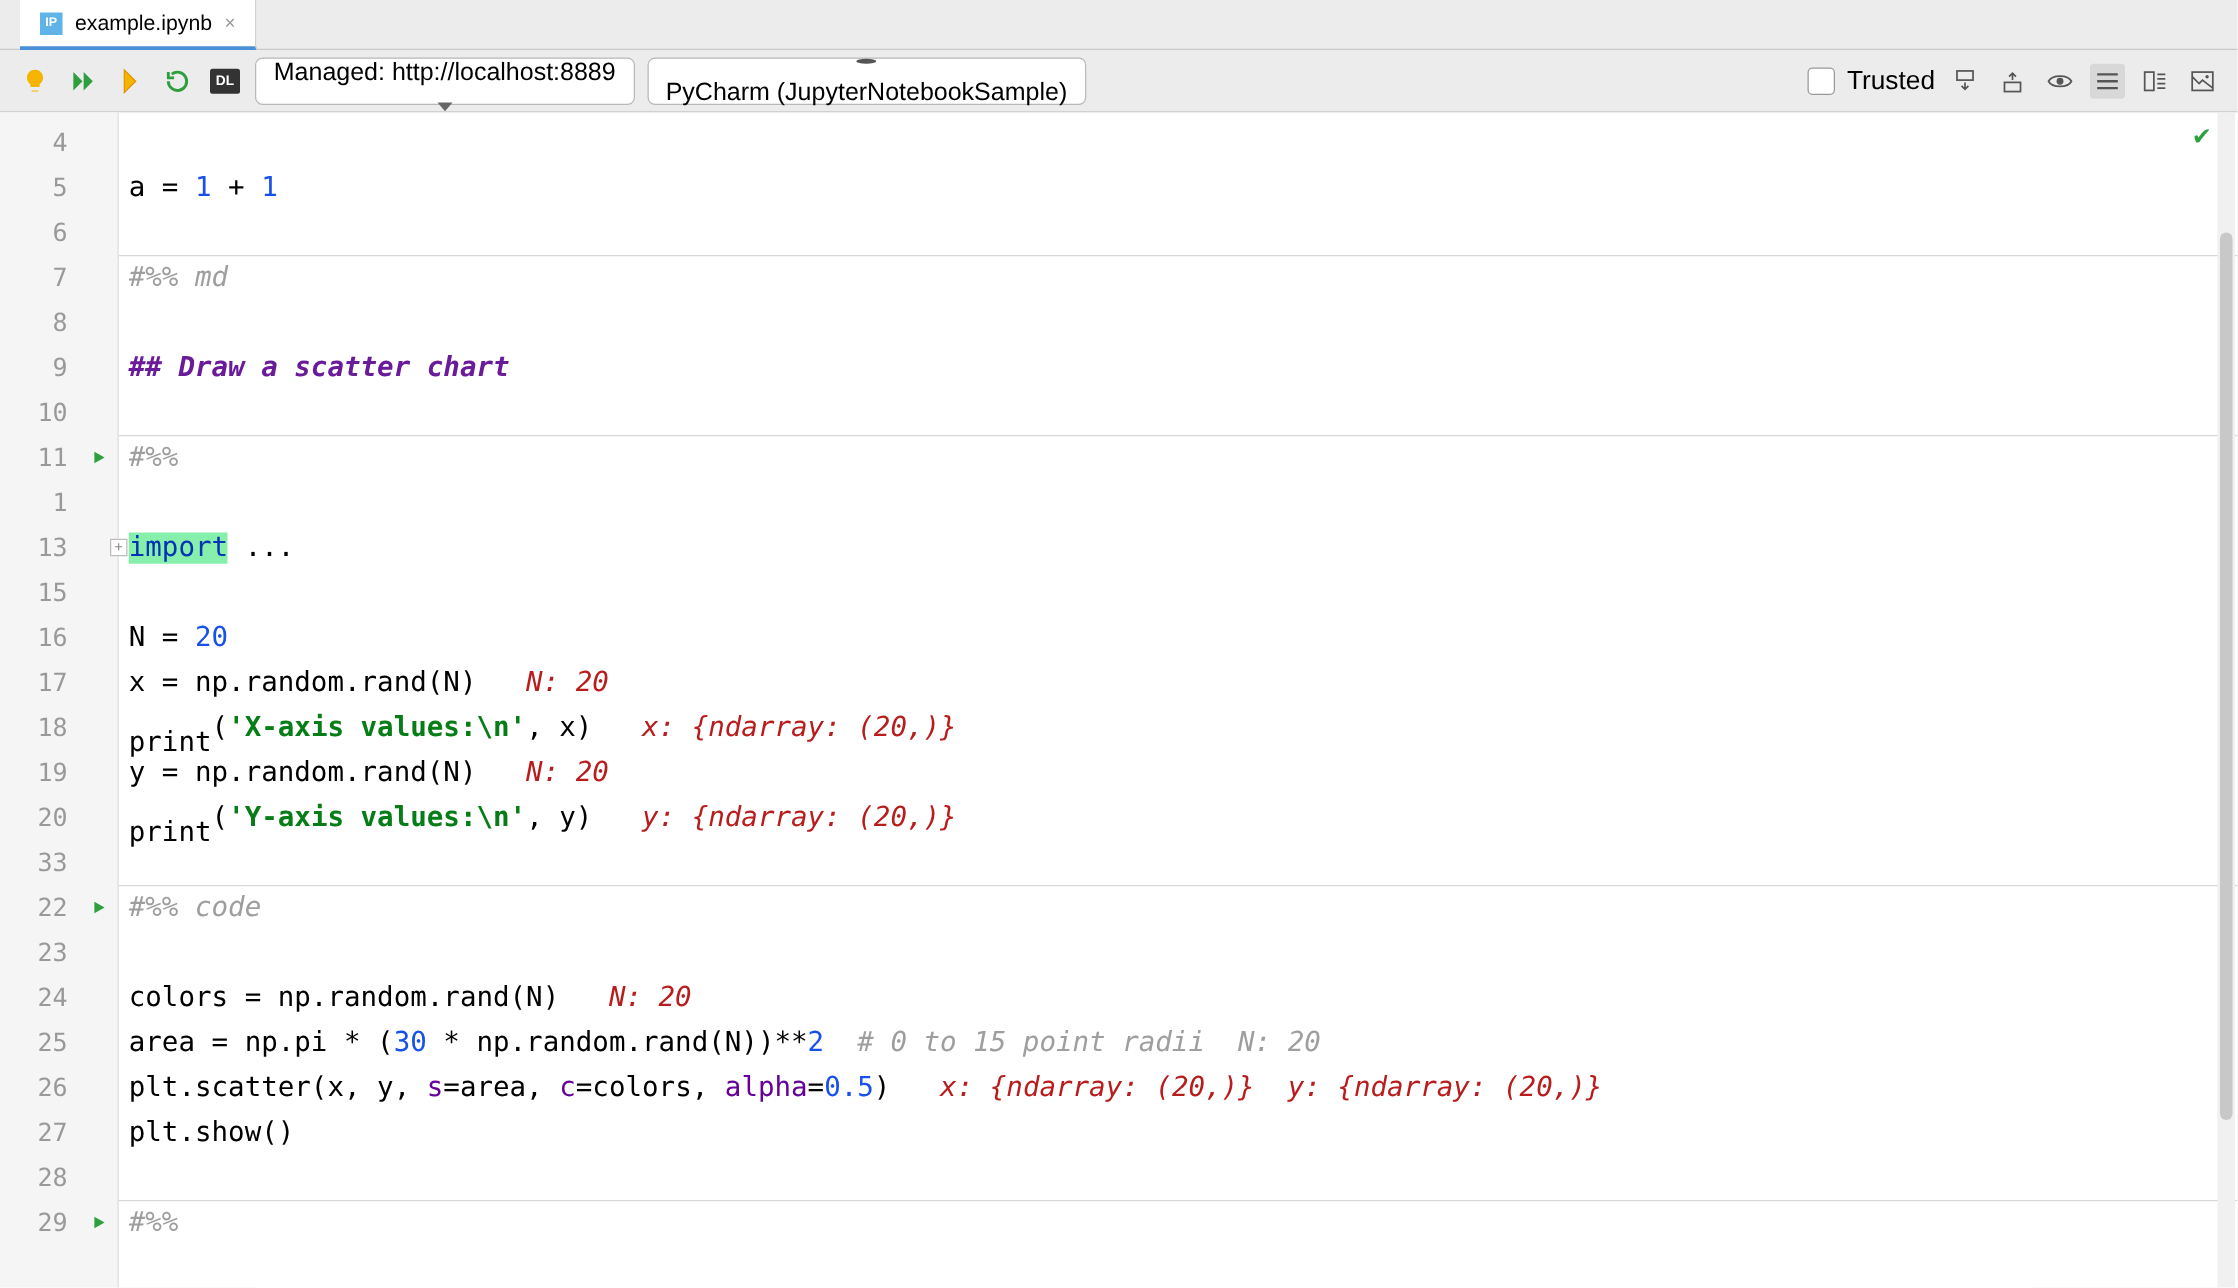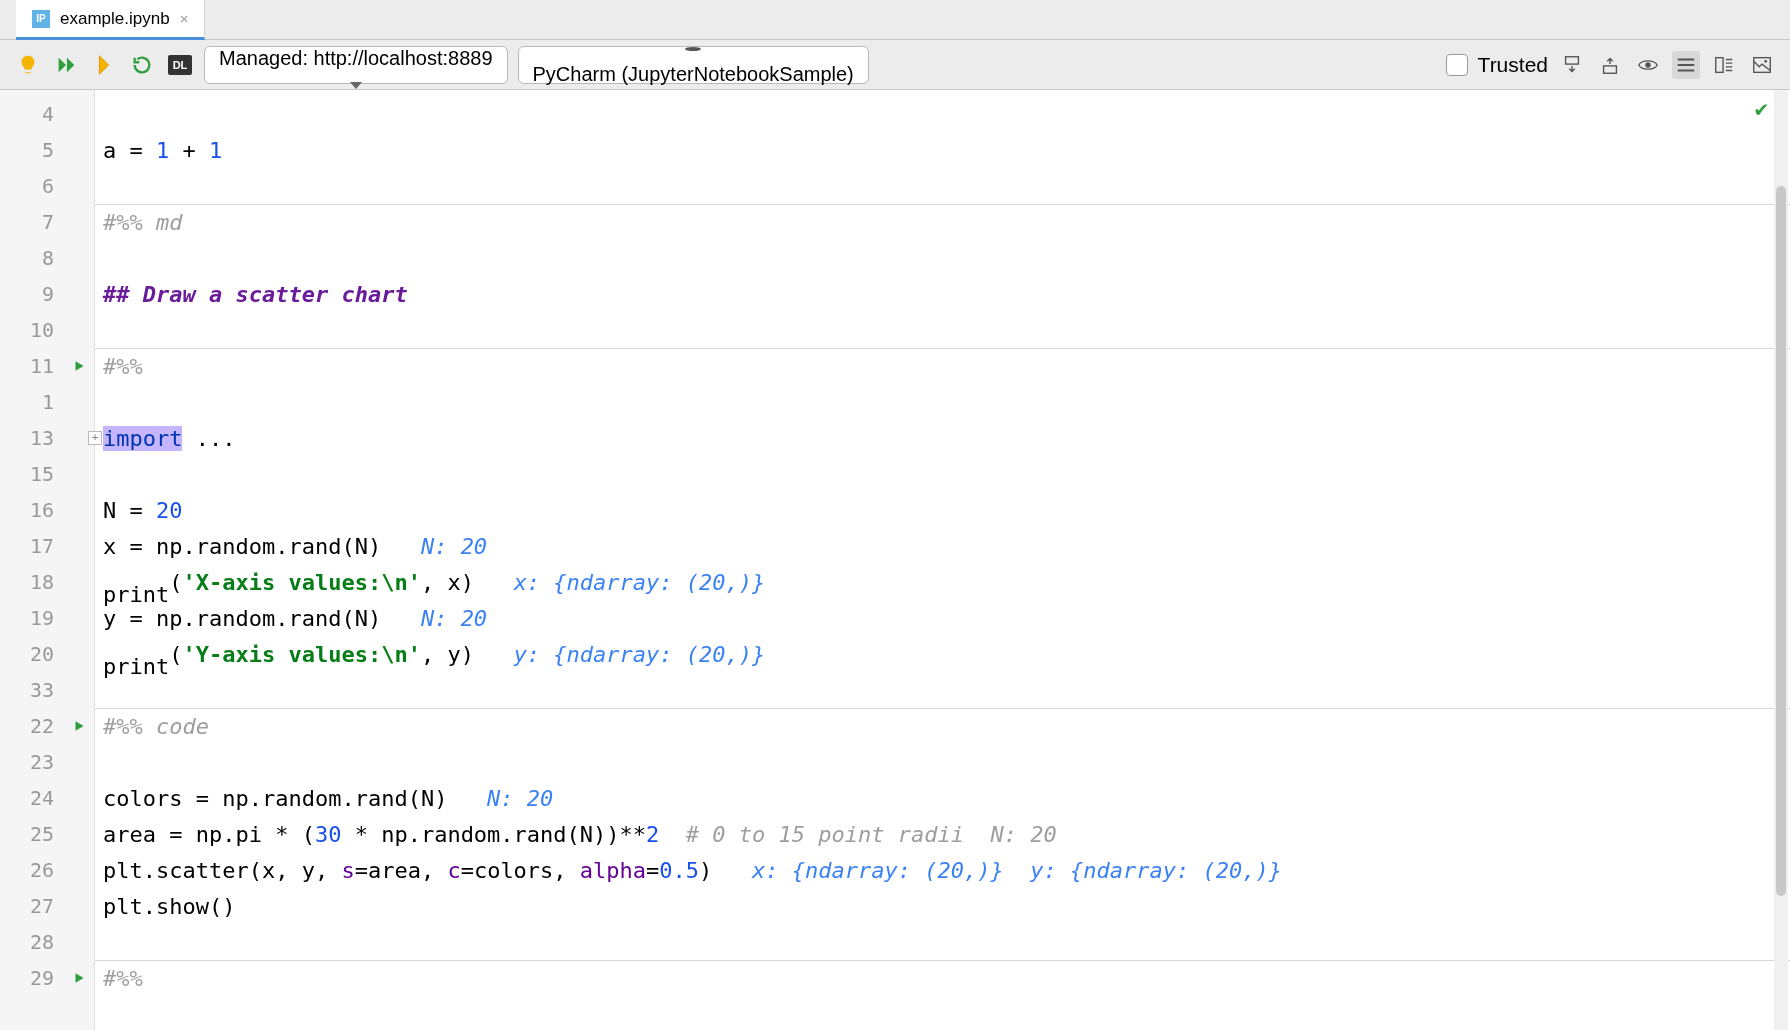--- a/index.html
+++ b/index.html
@@ -143,21 +143,21 @@
 .cell-sep {
   border-top: 1px solid #d8d8d8;
 }
 .c-comment { color: #9e9e9e; font-style: italic; }
 .c-kw { color: #0033b3; }
 .c-num { color: #1750eb; }
 .c-str { color: #067d17; font-weight: bold; }
 .c-md { color: #6a1b9a; font-weight: bold; font-style: italic; }
 .c-fn { color: #000; margin-top: 24px; }
 .c-param { color: #660099; }
-.c-hint { color: #3b82f6; font-style: italic; }
+.c-hint { color: #b91c1c; font-style: italic; }
 .checkmark {
   position: absolute;
   top: 6px;
   right: 22px;
   color: #2e9e3f;
   font-size: 22px;
 }
 .scrollbar-v {
   position: absolute;
   right: 2px;
@@ -185,21 +185,21 @@
   align-items: center;
   justify-content: center;
   border-radius: 2px;
 }
 .circle-empty {
   width: 16px; height: 16px;
   border: 2px solid #555;
   border-radius: 50%;
   display: inline-block;
 }
-.hl-import { background: #c4b5fd; }
+.hl-import { background: #86efac; }
 </style>
 </head>
 <body>
 
 <div class="tab-bar">
   <div class="tab">
     <span class="tab-icon">IP</span>
     <span>example.ipynb</span>
     <span class="tab-close">×</span>
   </div>

